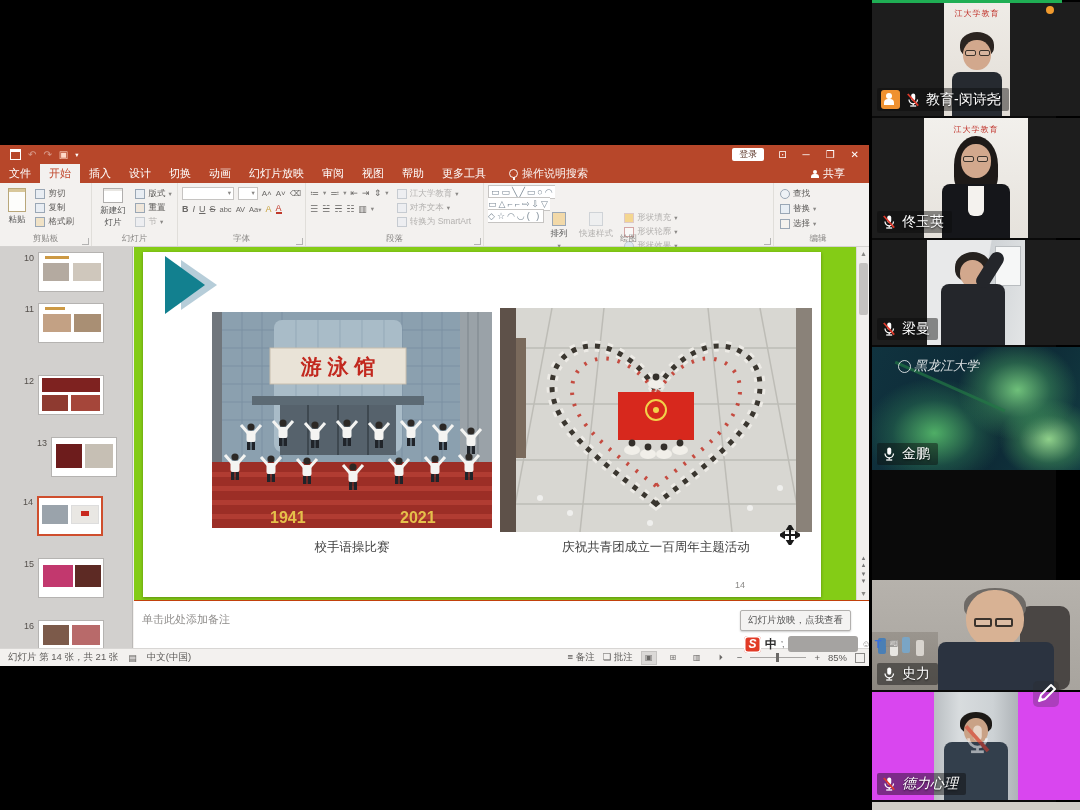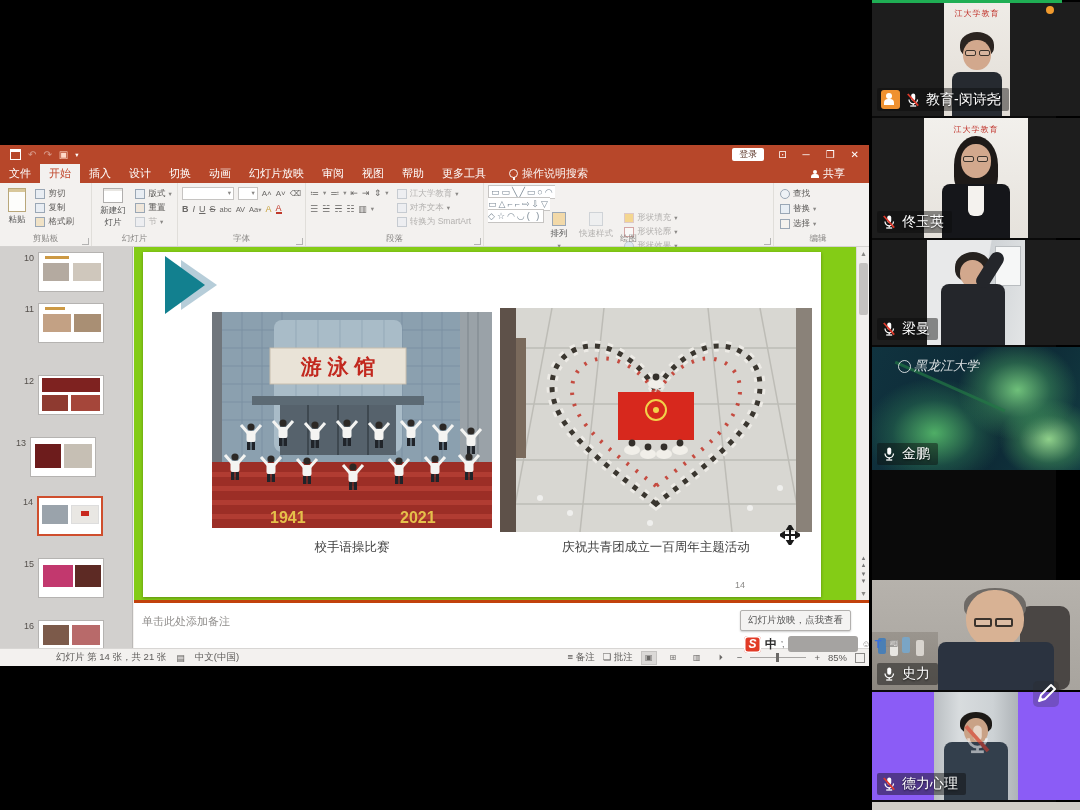--- a/index.html
+++ b/index.html
@@ -62,24 +62,24 @@
   .slide-caption{position:absolute;top:287px;font-size:12.5px;color:#404040;text-align:center;}
   .cap-a{left:69px;width:280px;}
   .cap-b{left:357px;width:312px;}
   .slide-pn{position:absolute;left:592px;top:328px;font-size:9px;color:#8a8886;}
 
   .vscroll{position:absolute;top:102px;right:0;width:13px;bottom:66px;background:#f1efed;border-left:1px solid #dcdad8;}
   .varrow{position:absolute;left:0;width:13px;height:13px;color:#8a8886;font-size:7px;text-align:center;line-height:13px;}
   .vthumb{position:absolute;left:2px;top:16px;width:9px;height:52px;background:#c4c2c0;border-radius:2px;}
   .navbtn{position:absolute;left:0;width:13px;height:15px;color:#777;font-size:6px;text-align:center;line-height:7px;}
 
-  .ppt-notes{position:absolute;left:134px;right:0;bottom:18px;height:48px;background:#fff;border-top:3px solid #c2410c;}
+  .ppt-notes{position:absolute;left:134px;right:0;bottom:18px;height:48px;background:#fff;border-top:1px solid #c2410c;}
   .notes-ph{position:absolute;left:8px;top:11px;font-size:11px;color:#8f8d8b;}
 
-  .ppt-status{position:absolute;left:0;right:0;bottom:0;height:18px;background:#f3f1ef;border-top:1px solid #d8d6d4;display:flex;align-items:center;font-size:9.5px;color:#5c5a58;padding-left:48px;}
+  .ppt-status{position:absolute;left:0;right:0;bottom:0;height:18px;background:#f3f1ef;border-top:1px solid #d8d6d4;display:flex;align-items:center;font-size:9.5px;color:#5c5a58;}
   .st-left{display:flex;align-items:center;gap:10px;padding-left:8px;}
   .st-right{position:absolute;right:4px;display:flex;align-items:center;gap:8px;}
   .viewbtn{width:16px;height:14px;border:1px solid transparent;display:flex;align-items:center;justify-content:center;color:#6a6866;font-size:8px;}
   .viewbtn.active{background:#dbd9d7;border-color:#c6c4c2;}
   .zoomtrack{width:56px;height:1px;background:#a8a6a4;position:relative;}
   .zoomknob{position:absolute;left:26px;top:-4px;width:3px;height:9px;background:#6a6866;}
   .fitbox{width:10px;height:10px;border:1px solid #8a8886;position:relative;}
 
   .tooltip{position:absolute;left:740px;top:610px;height:21px;background:#f4f3f2;border:1px solid #b2b0ae;border-radius:2px;display:flex;align-items:center;padding:0 7px;font-size:9.5px;color:#555;box-shadow:0 1px 2px rgba(0,0,0,.2);z-index:30;}
   .imebar{position:absolute;left:744px;top:633px;height:22px;display:flex;align-items:center;gap:4px;z-index:31;}
@@ -152,21 +152,21 @@
   .t6{top:580px;height:110px;background:linear-gradient(#b6b2ac,#a8a49e);}
   .t6 .chair{position:absolute;right:10px;top:26px;width:50px;height:84px;background:#4a4644;border-radius:10px;}
   .t6 .hair{left:92px;top:8px;width:62px;height:34px;background:#8b8residual;background:#6e6a66;}
   .t6 .face{left:94px;top:10px;width:58px;height:58px;background:#d8b294;}
   .t6 .glasses{left:102px;top:38px;}
   .t6 .glasses i{width:18px;height:9px;border-width:2px;}
   .t6 .torso{left:66px;top:62px;width:116px;height:48px;background:#2b3340;}
   .t6 .shelf{position:absolute;left:0;top:52px;width:66px;height:58px;background:linear-gradient(#9a958e,#8b867f);}
   .t6 .bottle{position:absolute;width:8px;height:16px;border-radius:2px;}
 
-  .t7{top:692px;height:108px;background:#8b5cf6;}
+  .t7{top:692px;height:108px;background:#d946ef;font-style:italic;}
   .t7 .vid{left:62px;top:0;width:84px;height:108px;background:linear-gradient(90deg,#b9bec2 0%,#d8dcde 30%,#cdd2d5 70%,#aeb3b7 100%);}
   .t7 .hair{left:26px;top:20px;width:32px;height:22px;background:#1c1916;}
   .t7 .face{left:30px;top:26px;width:24px;height:26px;background:#c9a286;}
   .t7 .torso{left:10px;top:50px;width:64px;height:58px;background:#333f4c;}
   .t7 .wm-mic{position:absolute;left:26px;top:30px;opacity:.55;}
 
   .t8{top:802px;height:8px;background:#cfccc7;}
 
   .pencil-float{position:absolute;left:158px;top:678px;width:32px;height:32px;z-index:8;}
 </style>
@@ -406,21 +406,21 @@
           </div>
       </div>
       <div class="thumb" style="left:38px;top:128px">
         <span class="tnum">12</span>
         <div class="tcard">
             <span class="timg" style="left:3px;top:2px;width:58px;height:14px;background:#7e2220"></span>
             <span class="timg" style="left:3px;top:19px;width:26px;height:16px;background:#8e3a30"></span>
             <span class="timg" style="left:32px;top:19px;width:29px;height:16px;background:#a5463a"></span>
           </div>
       </div>
-      <div class="thumb" style="left:30px;top:190px">
+      <div class="thumb" style="left:51px;top:190px">
         <span class="tnum">13</span>
         <div class="tcard">
             <span class="timg" style="left:4px;top:6px;width:26px;height:24px;background:#6d1c1c"></span>
             <span class="timg" style="left:33px;top:6px;width:28px;height:24px;background:#c6bfb4"></span>
           </div>
       </div>
       <div class="thumb sel" style="left:37px;top:249px">
         <span class="tnum">14</span>
         <div class="tcard">
             <span class="timg" style="left:3px;top:7px;width:26px;height:19px;background:#9aa3ab"></span>

